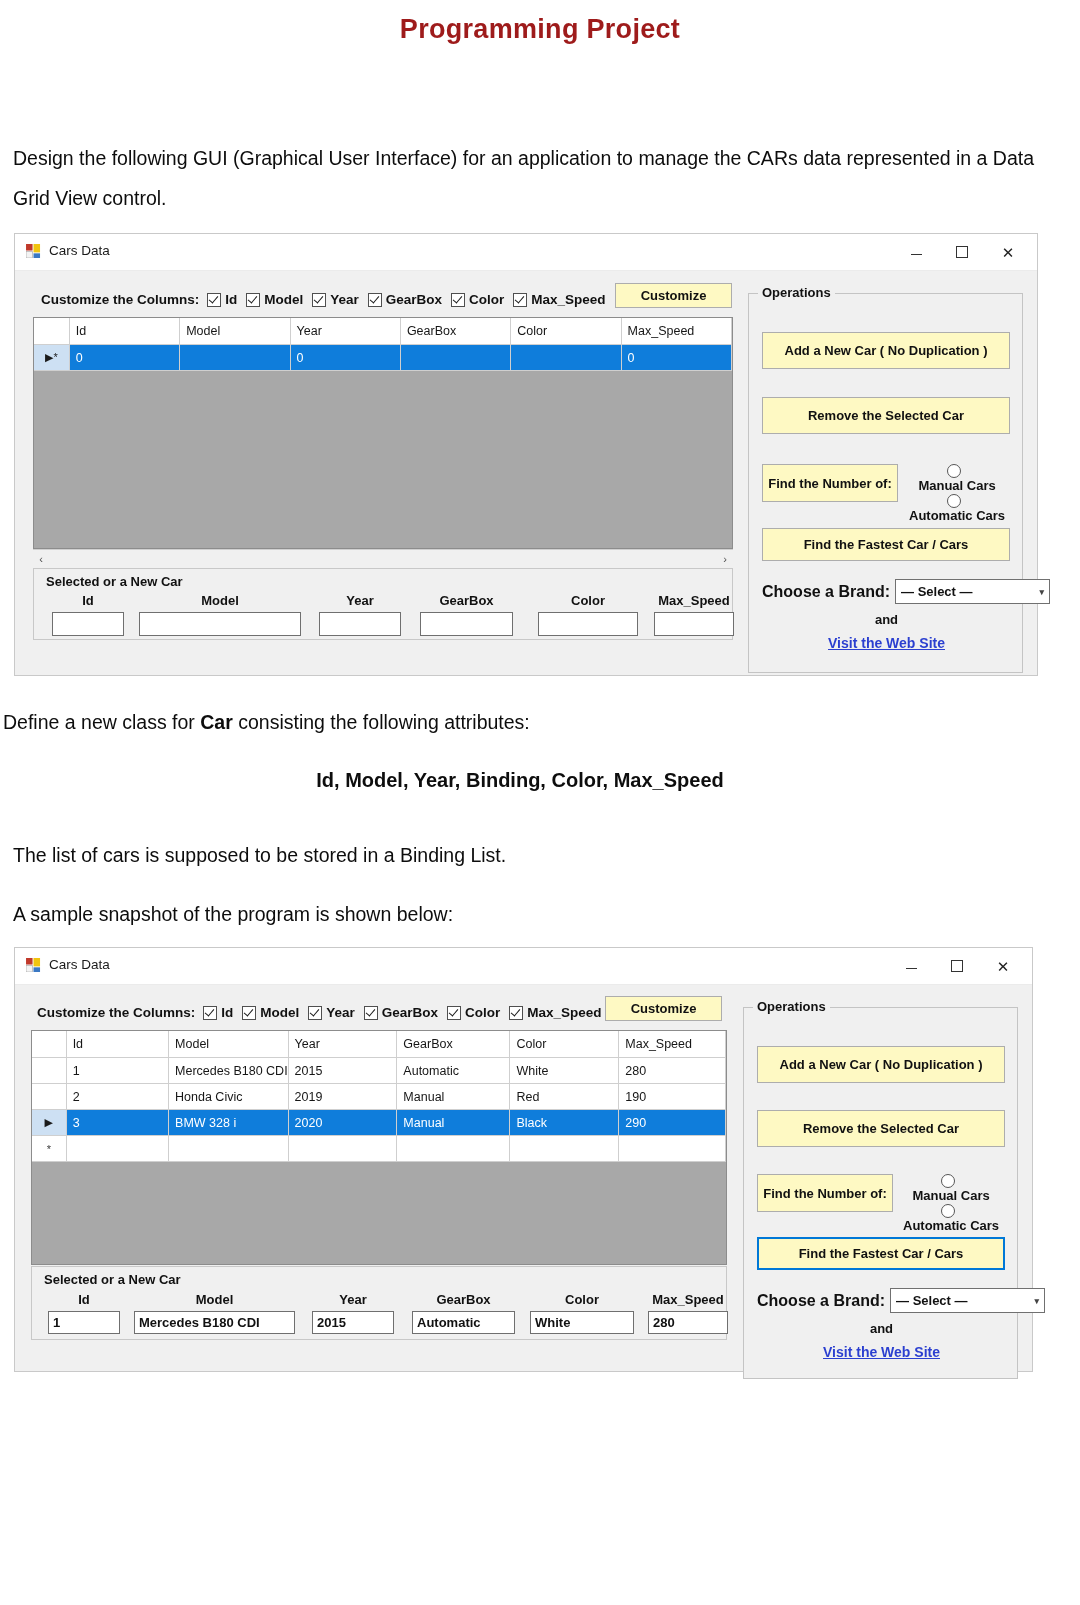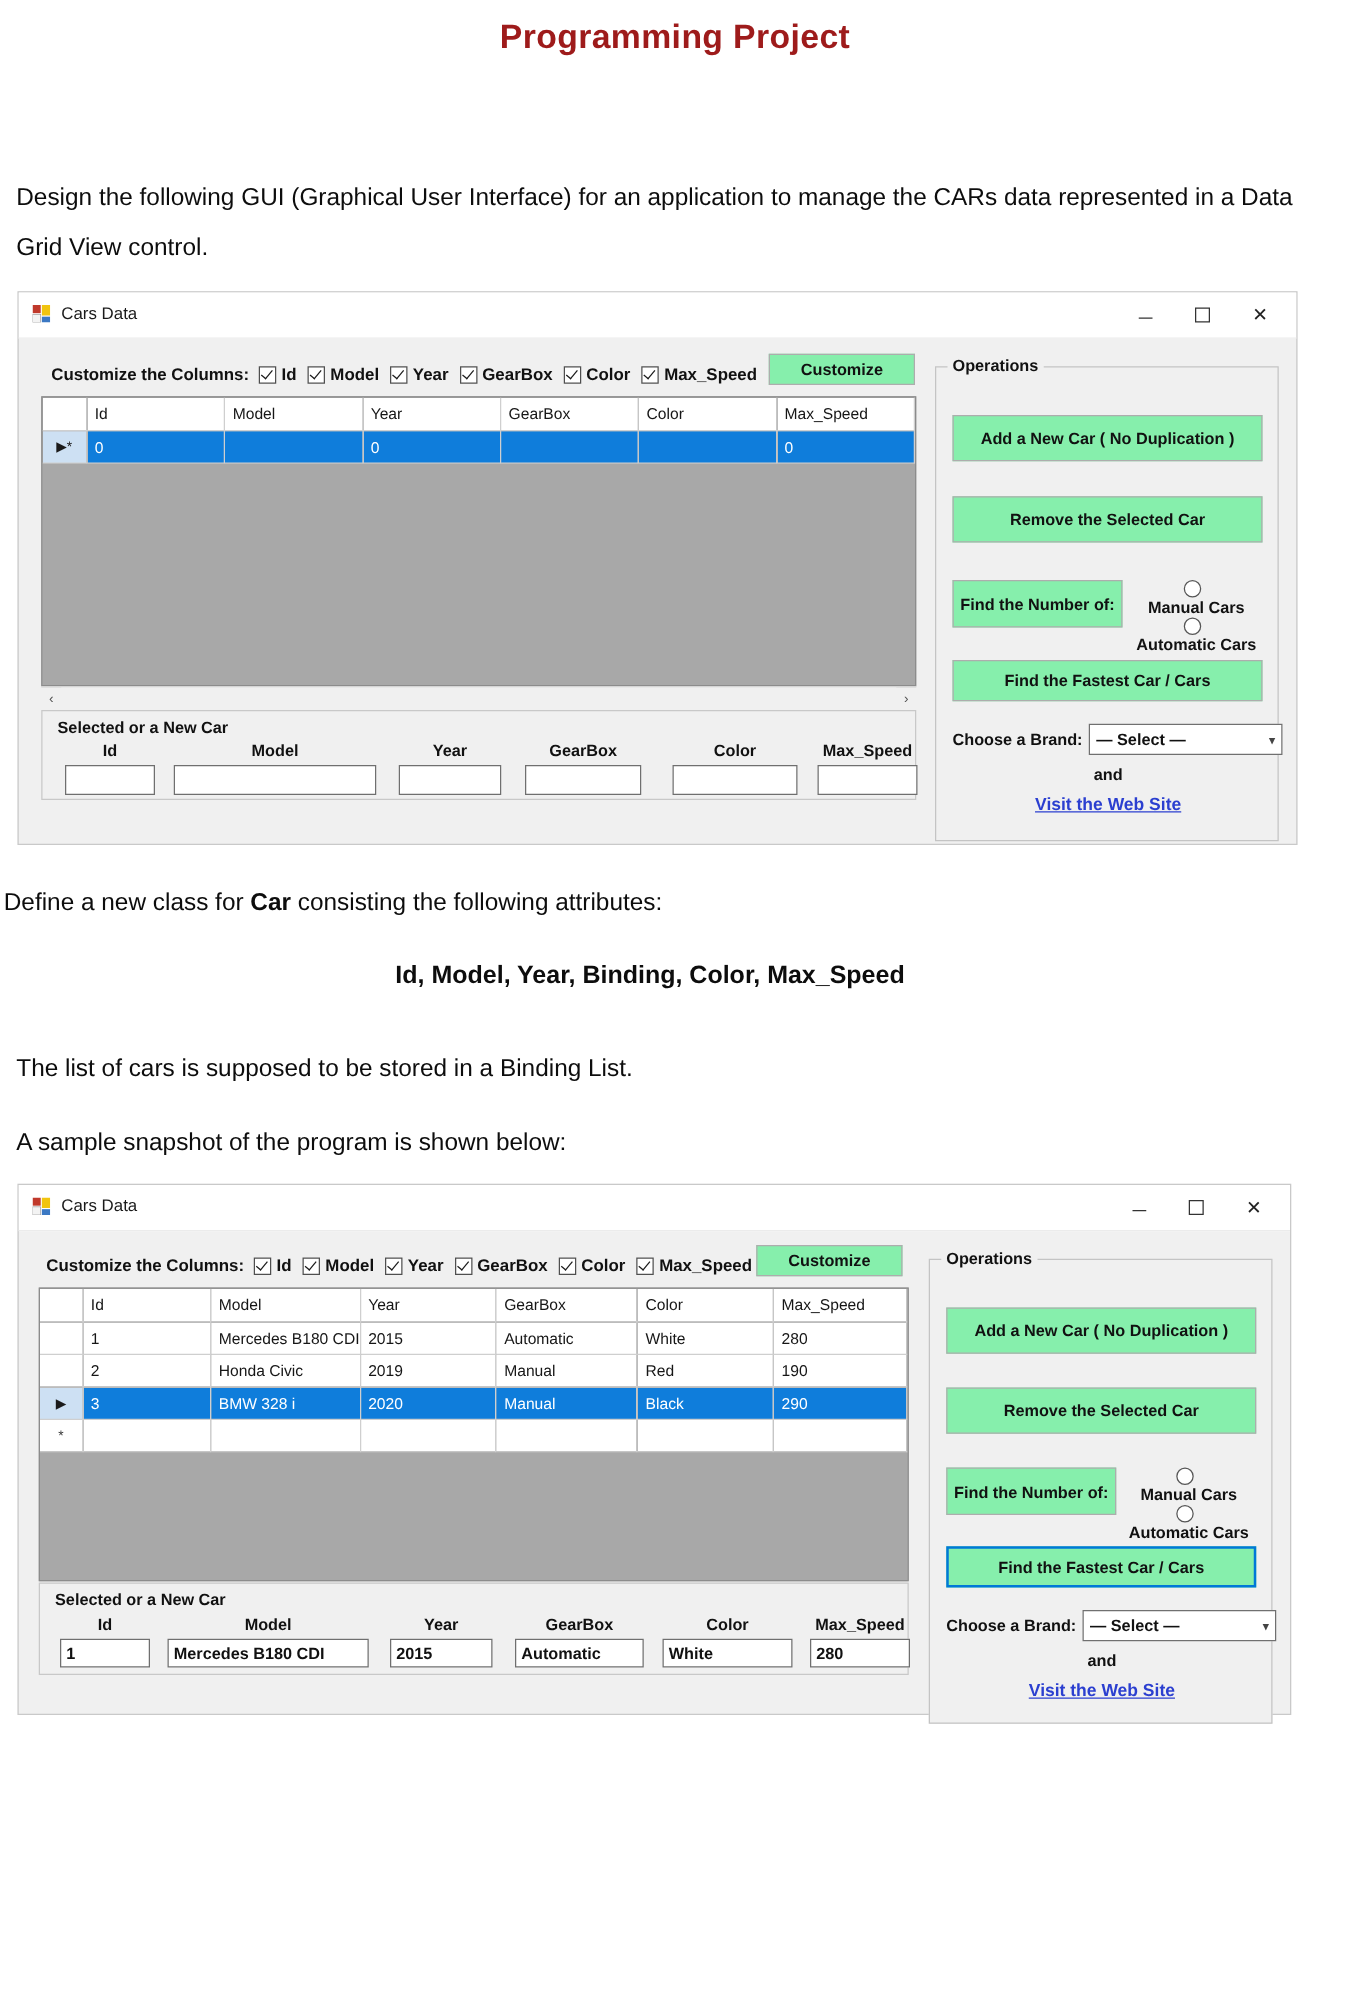--- a/index.html
+++ b/index.html
@@ -115,21 +115,21 @@
     position: absolute;
     left: 3px; top: 0px;
     width: 4px; height: 8px;
     border-right: 1.6px solid #1b1b1b;
     border-bottom: 1.6px solid #1b1b1b;
     transform: rotate(40deg);
   }
   .cust-chk span.t { font-size: 13.5px; font-weight: bold; color: #111; }
 
   .btn {
-    background: #86efac;
+    background: #fef9c3;
     border: 1px solid #adadad;
     font-size: 13px;
     font-weight: bold;
     color: #111;
     display: flex;
     align-items: center;
     justify-content: center;
     box-sizing: border-box;
     font-family: "Liberation Sans", sans-serif;
   }
@@ -238,21 +238,21 @@
     width: 12px; height: 12px;
     border: 1.3px solid #565656;
     border-radius: 50%;
     background: #fff;
     margin-right: 6px;
     flex: none;
   }
   .radio-row span.t { font-size: 13px; font-weight: bold; color: #111; white-space: nowrap; }
 
   .brand-row { position: absolute; display: flex; align-items: center; }
-  .brand-label { font-size: 13px; font-weight: bold; color: #111; margin-right: 5px; white-space: nowrap; }
+  .brand-label { font-size: 16px; font-weight: bold; color: #111; margin-right: 5px; white-space: nowrap; }
   .combo {
     background: #ffffff;
     border: 1px solid #707070;
     box-sizing: border-box;
     display: flex; align-items: center;
     justify-content: space-between;
     font-size: 13px; font-weight: bold; color: #111;
     padding: 0 5px;
   }
   .combo .chev { font-size: 9px; color: #444; }

